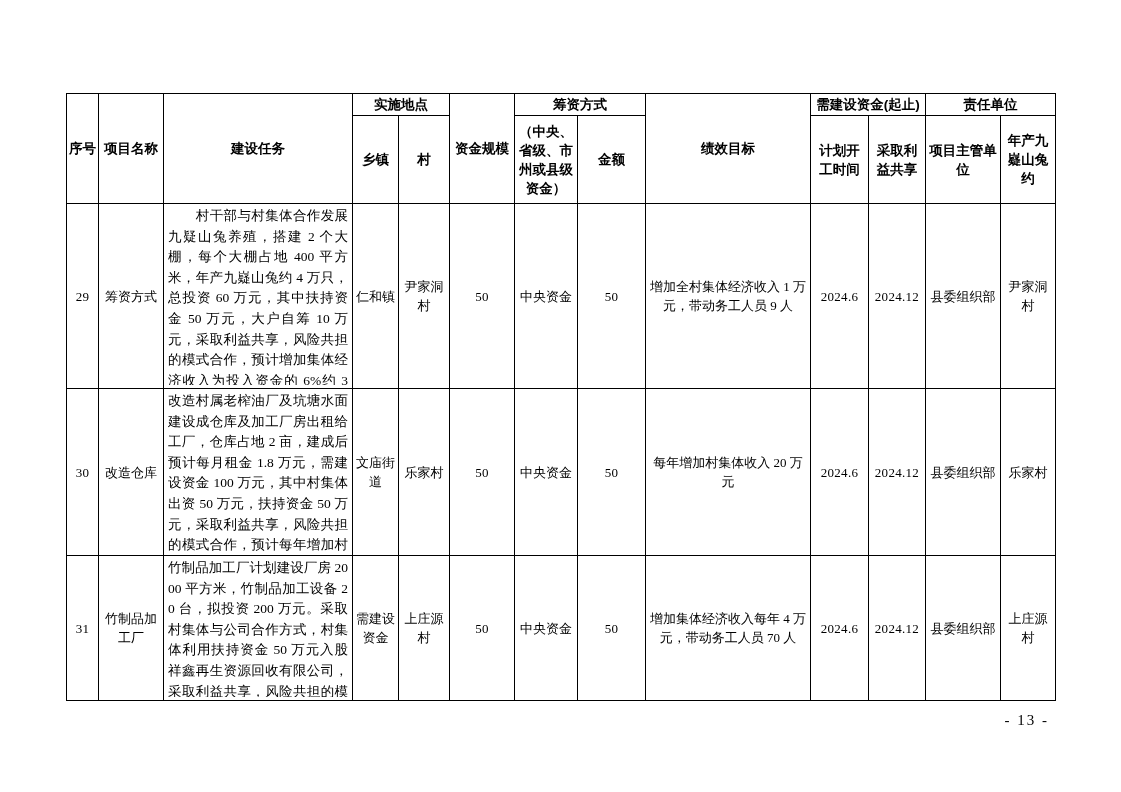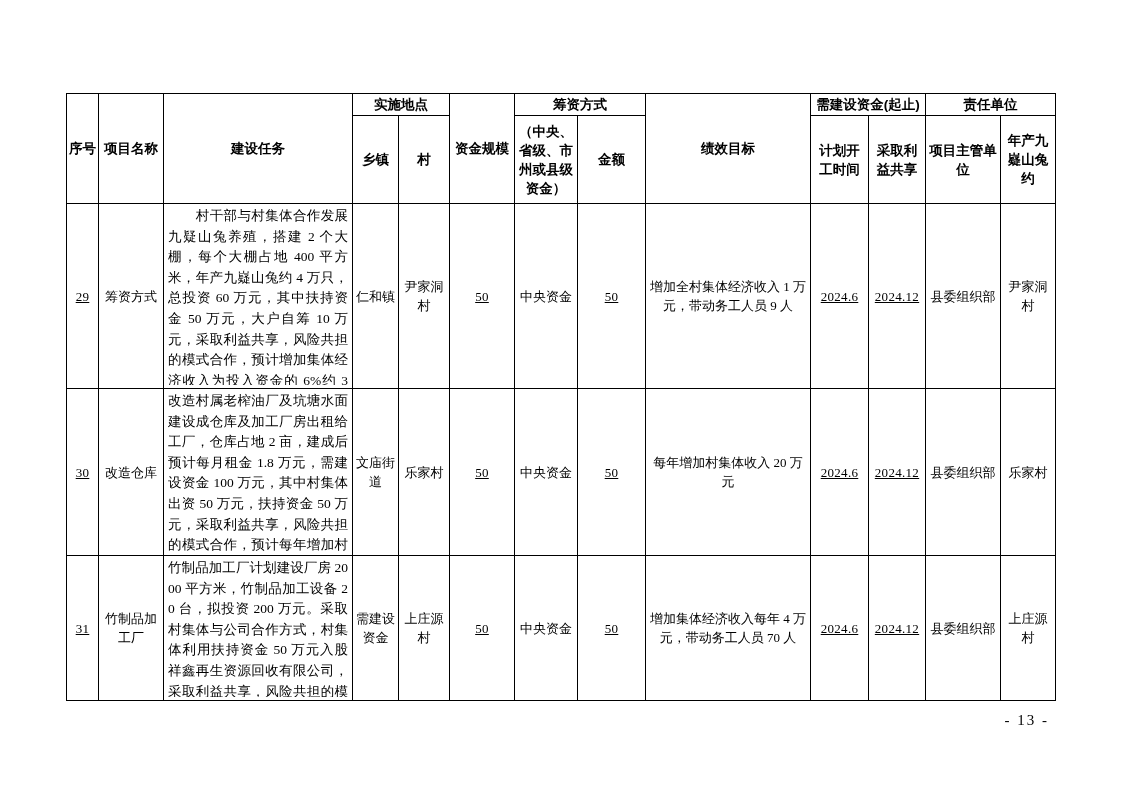--- a/index.html
+++ b/index.html
@@ -50,21 +50,21 @@
     text-align: justify;
     text-align-last: center;
     line-height: 20.6px;
     font-size: 13.5px;
     overflow: hidden;
   }
   tr.r29 .task-wrap { height: 179px; }
   tr.r30 .task-wrap { height: 161px; }
   tr.r31 .task-wrap { height: 139px; }
   .goal-cell { padding: 2px 6px; line-height: 21px; }
-  .num-cell { letter-spacing: 0.3px; text-decoration: underline; }
+  .num-cell { letter-spacing: 0.3px; }
   .page-number {
     position: absolute;
     right: 72px;
     top: 712px;
     font-size: 15px;
     font-family: "Liberation Serif", "DejaVu Serif", serif;
     letter-spacing: 2px;
   }
 </style>
 </head>

